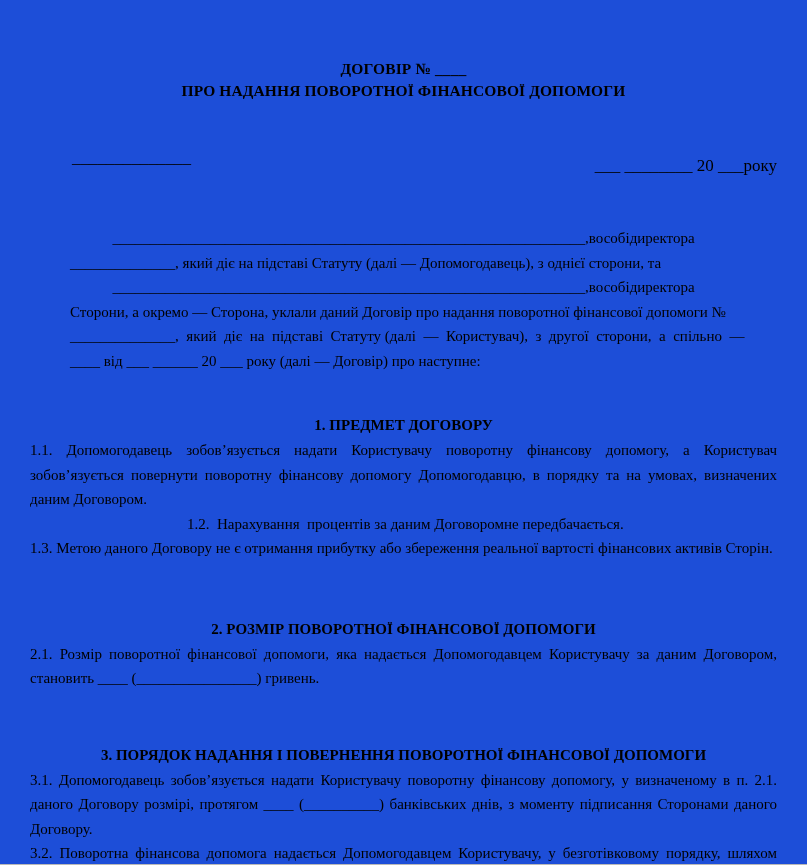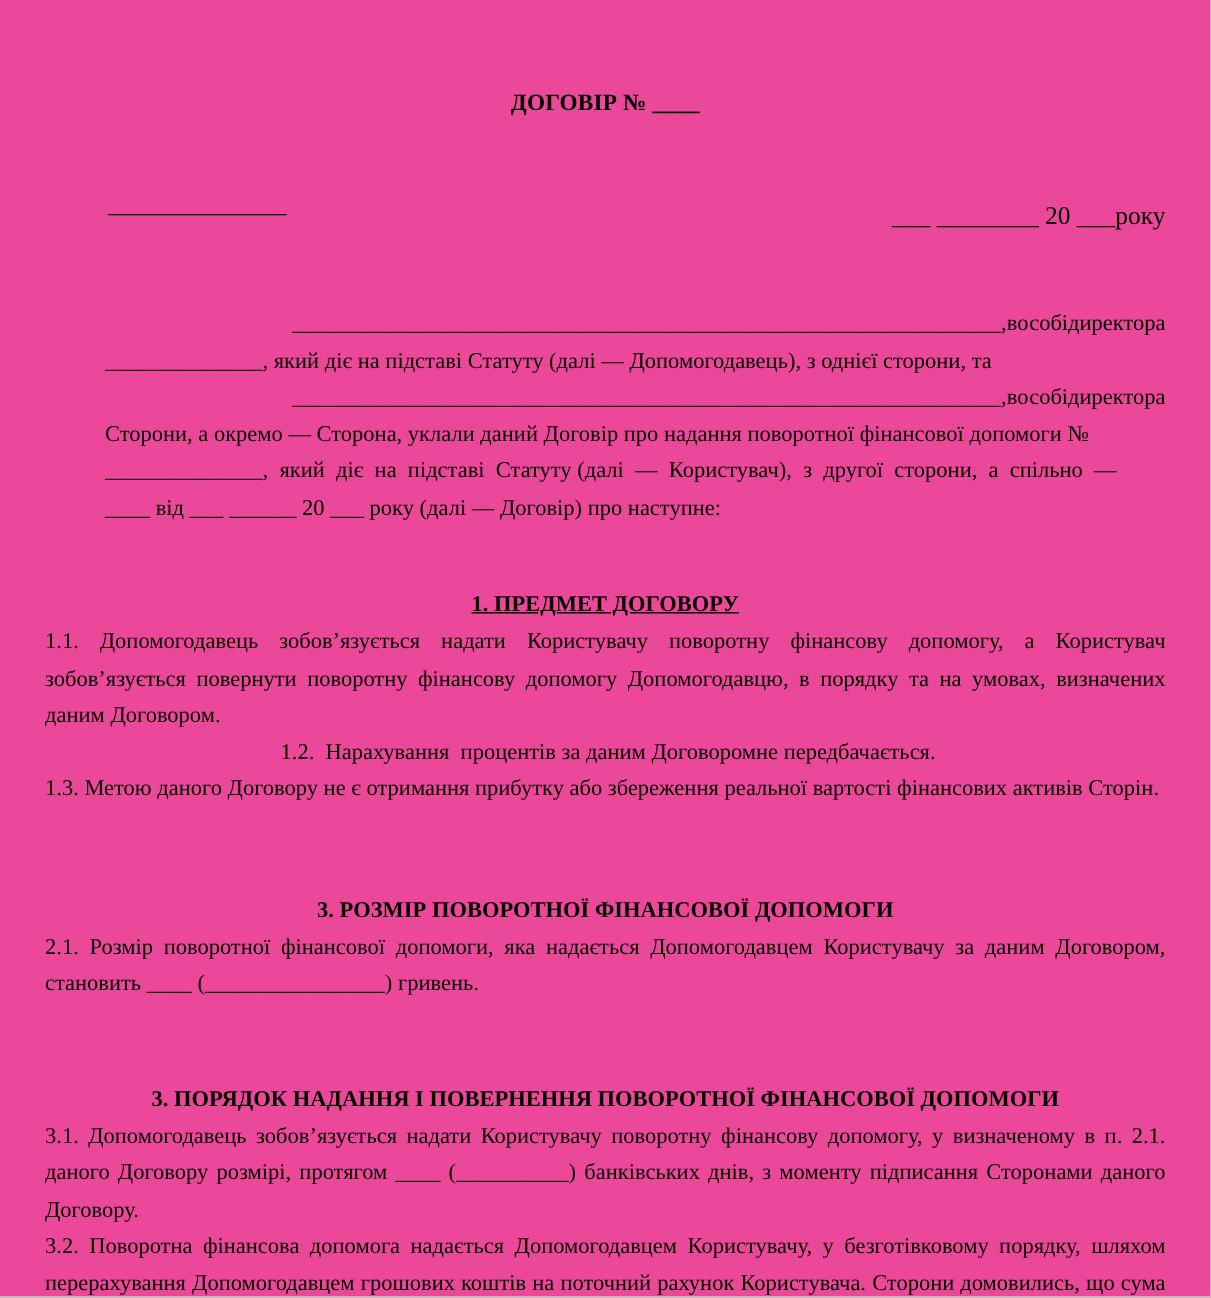--- a/index.html
+++ b/index.html
@@ -15,21 +15,21 @@
     font-family: "Liberation Serif", "DejaVu Serif", serif;
     color: #000000;
     position: relative;
   }
 
   .page {
     position: relative;
     width: 807px;
     height: 865px;
     box-sizing: border-box;
-    background: #ec4899;
+    background: #1d4ed8;
     border-bottom: 1px solid #b9b9b9;
   }
 
   .doc-body {
     position: absolute;
     left: 30px;
     top: 0;
     width: 747px;
   }
 
@@ -73,36 +73,36 @@
     line-height: 24.5px;
   }
   .ln {
     display: block;
     white-space: pre;
     height: 24.5px;
     margin-left: 40px;
   }
   .ln-just {
     display: flex;
-    justify-content: flex-end;
+    justify-content: center;
     align-items: baseline;
     height: 24.5px;
     white-space: pre;
   }
   .ln-just > span { white-space: pre; }
   .fill { flex: 0 1 auto; }
 
   
   .section-heading {
     text-align: center;
     font-weight: bold;
     font-size: 15px;
     white-space: pre;
   }
-  .sec1-heading { margin-top: 44px; text-decoration: underline; }
+  .sec1-heading { margin-top: 44px; }
   .sec2-heading { margin-top: 60px; }
   .sec3-heading { margin-top: 56px; }
 
   
   .clause {
     font-size: 15px;
     line-height: 24.5px;
     text-align: justify;
     text-justify: inter-word;
     margin: 0;
@@ -120,20 +120,21 @@
   .sec3-body { margin-top: 4px; }
 </style>
 </head>
 <body>
 
 <div class="page">
   <div class="doc-body">
 
     <div class="title-block">
       <div class="title-line">ДОГОВІР № ____</div>
+      <div class="title-line">ПРО НАДАННЯ ПОВОРОТНОЇ ФІНАНСОВОЇ ДОПОМОГИ</div>
     </div>
 
     <div class="date-row">
       <span class="date-left">______________</span>
       <span class="date-right">___ ________ 20 ___року</span>
     </div>
 
     <div class="preamble">
 
       <div class="ln-just">
@@ -158,21 +159,21 @@
     </div>
 
     <div class="section-heading sec1-heading">1. ПРЕДМЕТ ДОГОВОРУ</div>
 
     <div class="sec1-body">
       <p class="clause">1.1. Допомогодавець зобов’язується надати Користувачу поворотну фінансову допомогу, а Користувач зобов’язується повернути поворотну фінансову допомогу Допомогодавцю, в порядку та на умовах, визначених даним Договором.</p>
       <p class="clause-tight"> 1.2.  Нарахування  процентів за даним Договоромне передбачається.</p>
       <p class="clause">1.3. Метою даного Договору не є отримання прибутку або збереження реальної вартості фінансових активів Сторін.</p>
     </div>
 
-    <div class="section-heading sec2-heading">3. РОЗМІР ПОВОРОТНОЇ ФІНАНСОВОЇ ДОПОМОГИ</div>
+    <div class="section-heading sec2-heading">2. РОЗМІР ПОВОРОТНОЇ ФІНАНСОВОЇ ДОПОМОГИ</div>
 
     <div class="sec2-body">
       <p class="clause">2.1. Розмір поворотної фінансової допомоги, яка надається Допомогодавцем Користувачу за даним Договором, становить ____ (________________) гривень.</p>
     </div>
 
     <div class="section-heading sec3-heading">3. ПОРЯДОК НАДАННЯ І ПОВЕРНЕННЯ ПОВОРОТНОЇ ФІНАНСОВОЇ ДОПОМОГИ</div>
 
     <div class="sec3-body">
       <p class="clause">3.1. Допомогодавець зобов’язується надати Користувачу поворотну фінансову допомогу, у визначеному в п. 2.1. даного Договору розмірі,  протягом ____ (__________) банківських днів, з моменту підписання Сторонами даного Договору.</p>
       <p class="clause">3.2. Поворотна фінансова допомога надається Допомогодавцем Користувачу, у безготівковому порядку, шляхом перерахування Допомогодавцем  грошових коштів на поточний рахунок Користувача. Сторони домовились, що сума поворотної фінансової допомоги, може надаватись Допомогодавцем Користувачу</p>

